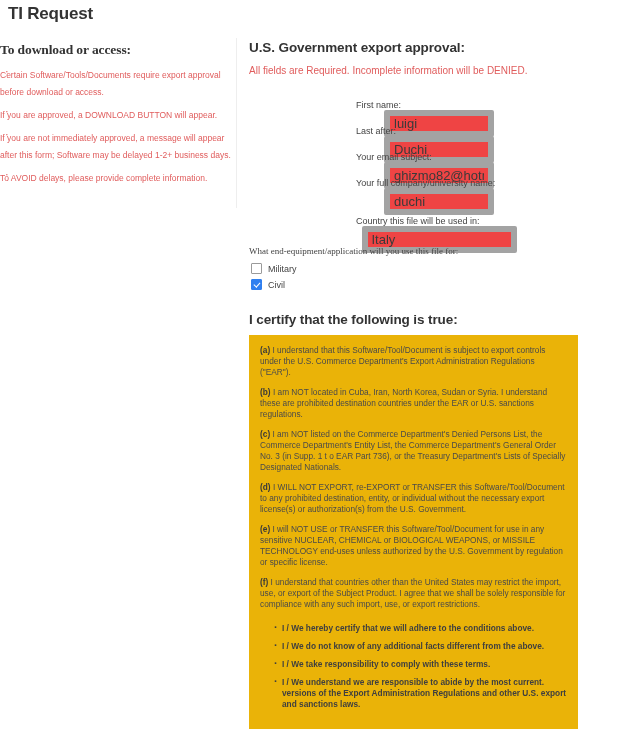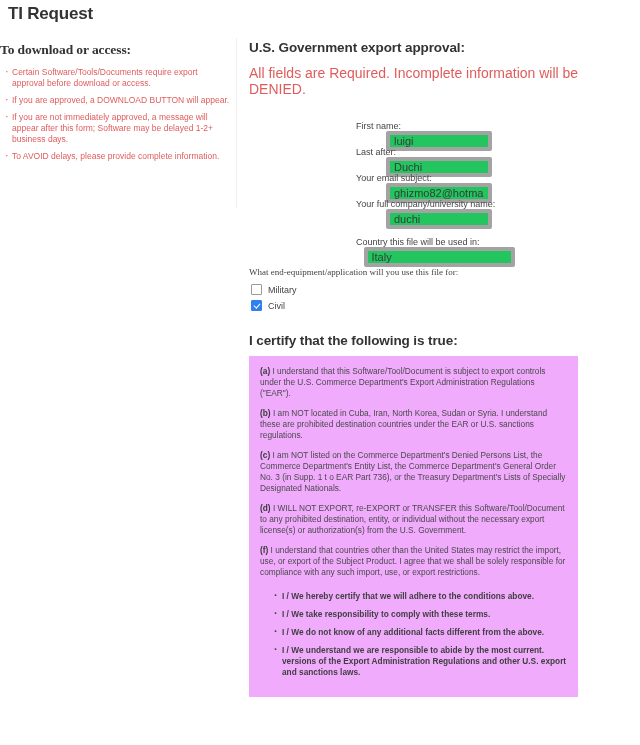--- a/index.html
+++ b/index.html
@@ -44,23 +44,22 @@
   }
   .left-list {
     list-style: none;
     margin: 0;
     padding: 0;
   }
   .left-list li {
     position: relative;
     color: #e05c5c;
     font-size: 8.5px;
-    line-height: 11px;
+    line-height: 17px;
     margin: 0 0 6px 0;
-    padding-left: 12px;
   }
   .left-list li:before {
     content: "\00b7";
     position: absolute;
     left: 5px;
     top: -1px;
     font-size: 11px;
     line-height: 11px;
   }
 
@@ -81,44 +80,44 @@
     width: 380px;
   }
   .section-heading {
     font-size: 13.5px;
     font-weight: bold;
     color: #333333;
     margin: 0 0 10px 0;
     letter-spacing: -0.1px;
   }
   .required-note {
-    font-size: 14px;
+    font-size: 10px;
     color: #e05c5c;
     margin: 6px 0 24px 0;
   }
 
   .field-row {
     display: flex;
     align-items: center;
     height: 22px;
     margin-bottom: 4px;
     flex-direction: column;
   }
   .field-label {
     font-size: 9px;
     color: #444444;
     width: 166px;
     flex: none;
   }
   .field-input {
     font-family: "Liberation Sans", sans-serif;
-    font-size: 11px;
+    font-size: 13px;
     color: #3a3a3a;
-    background: #22c55e;
-    border: 4px solid #a3a3a3;
+    background: #ef4444;
+    border: 6px solid #a3a3a3;
     border-radius: 2px;
     height: 16px;
     width: 90px;
     padding: 0 4px;
     box-sizing: content-box;
     outline: none;
   }
   .field-input.wide {
     width: 135px;
   }
@@ -169,21 +168,21 @@
 
   .certify-heading {
     font-size: 13.5px;
     font-weight: bold;
     color: #333333;
     margin: 22px 0 8px 0;
     letter-spacing: -0.1px;
   }
 
   .gray-box {
-    background: #f0abfc;
+    background: #eab308;
     padding: 10px 11px 12px 11px;
     width: 307px;
     box-sizing: content-box;
   }
   .clause {
     font-size: 8.3px;
     line-height: 11px;
     color: #4a4a4a;
     margin: 0 0 9px 0;
   }
@@ -271,23 +270,24 @@
     <span class="check-label">Civil</span>
   </div>
 
   <div class="certify-heading">I certify that the following is true:</div>
 
   <div class="gray-box">
     <p class="clause"><b>(a)</b><span> I understand that this Software/Tool/Document is subject to export controls under the U.S. Commerce Department's Export Administration Regulations ("EAR").</span></p>
     <p class="clause"><b>(b)</b><span> I am NOT located in Cuba, Iran, North Korea, Sudan or Syria. I understand these are prohibited destination countries under the EAR or U.S. sanctions regulations.</span></p>
     <p class="clause"><b>(c)</b><span> I am NOT listed on the Commerce Department's Denied Persons List, the Commerce Department's Entity List, the Commerce Department's General Order No. 3 (in Supp. 1 t o EAR Part 736), or the Treasury Department's Lists of Specially Designated Nationals.</span></p>
     <p class="clause"><b>(d)</b><span> I WILL NOT EXPORT, re-EXPORT or TRANSFER this Software/Tool/Document to any prohibited destination, entity, or individual without the necessary export license(s) or authorization(s) from the U.S. Government.</span></p>
+    <p class="clause"><b>(e)</b><span> I will NOT USE or TRANSFER this Software/Tool/Document for use in any sensitive NUCLEAR, CHEMICAL or BIOLOGICAL WEAPONS, or MISSILE TECHNOLOGY end-uses unless authorized by the U.S. Government by regulation or specific license.</span></p>
     <p class="clause"><b>(f)</b><span> I understand that countries other than the United States may restrict the import, use, or export of the Subject Product. I agree that we shall be solely responsible for compliance with any such import, use, or export restrictions.</span></p>
 
     <ul class="sub-list">
       <li>I / We hereby certify that we will adhere to the conditions above.</li>
+      <li>I / We do not know of any additional facts different from the above.</li>
       <li>I / We take responsibility to comply with these terms.</li>
-      <li>I / We do not know of any additional facts different from the above.</li>
       <li>I / We understand we are responsible to abide by the most current. versions of the Export Administration Regulations and other U.S. export and sanctions laws.</li>
     </ul>
   </div>
 
 </div>
 
 </body></html>

